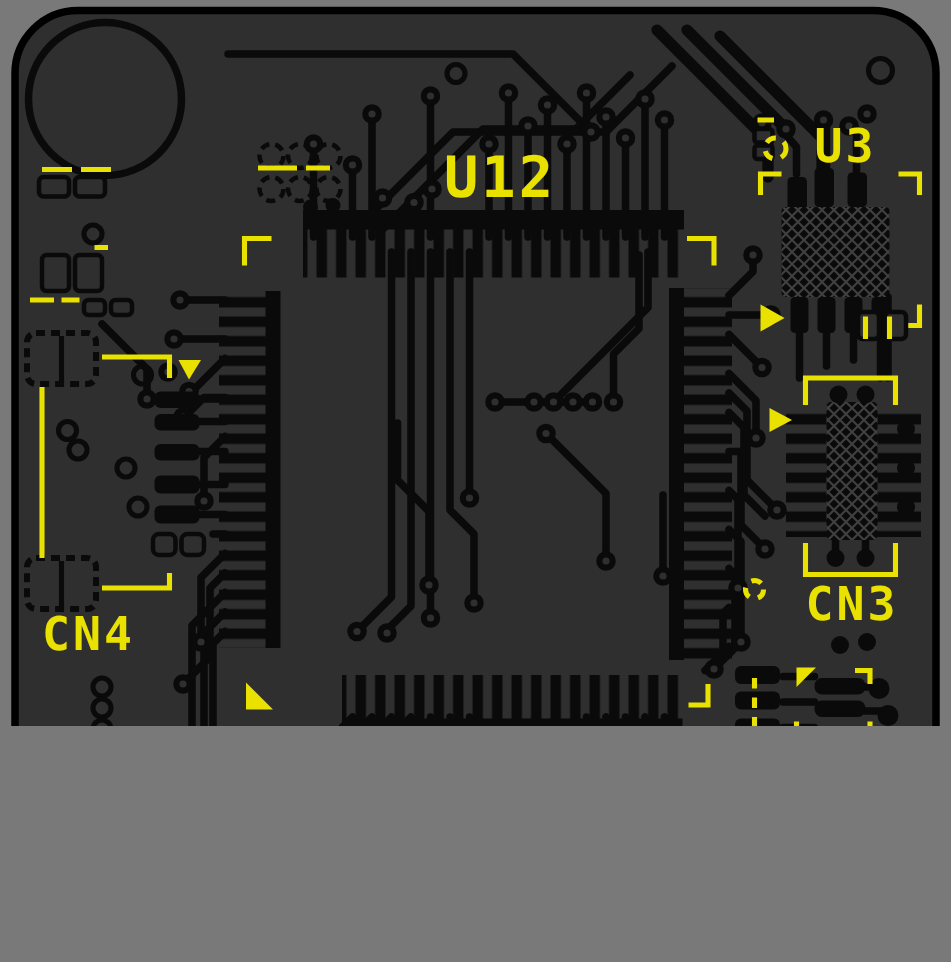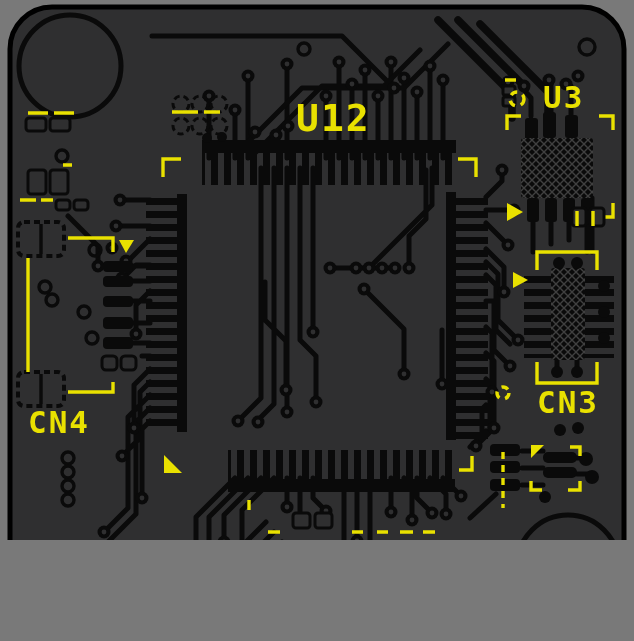--- a/index.html
+++ b/index.html
@@ -1,16 +1,16 @@
 <!DOCTYPE html>
 <html style="--background: #797979; --board: #2f2f30; --copper: #0a0a0a; --silkscreen: #e9e100; --hatch: #404040; --board_edge: #000000;"><head>
 <meta charset="utf-8">
 <style>
   html,body{margin:0;padding:0;background:var(--background,#797979);}
-  .stage{position:relative;width:634px;height:540px;overflow:hidden;}
+  .stage{position:relative;width:634px;height:484px;overflow:hidden;}
   .bg{fill:var(--background,#797979);}
   .bd{fill:var(--board,#2f2f30);}
   .cu{fill:var(--copper,#0a0a0a);}
   .ringc{fill:none;stroke:var(--copper,#0a0a0a);stroke-width:3.4px;}
   .tr{fill:none;stroke:var(--copper,#0a0a0a);stroke-width:5px;stroke-linecap:round;stroke-linejoin:round;}
   .t7{stroke-width:7.5px;}
   .padO{fill:var(--board,#2f2f30);stroke:var(--copper,#0a0a0a);stroke-width:3px;}
   .padD{fill:none;stroke:var(--copper,#0a0a0a);stroke-width:3px;stroke-dasharray:6 4;}
   .silk{fill:none;stroke:var(--silkscreen,#e9e100);stroke-width:3.4px;stroke-linecap:butt;stroke-linejoin:miter;}
   .sd{stroke-dasharray:7 6;}

